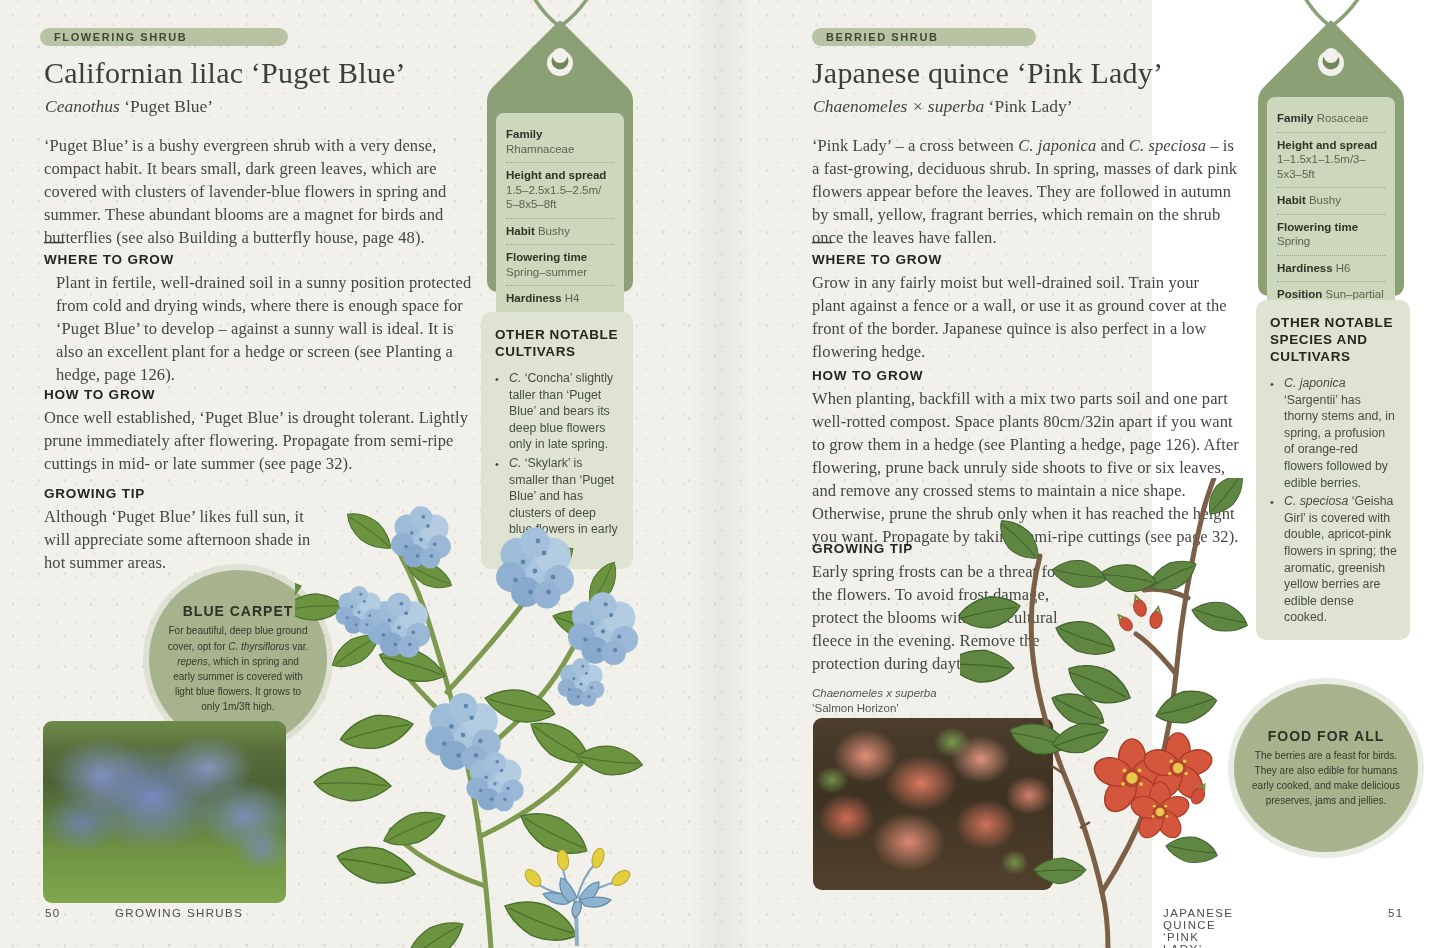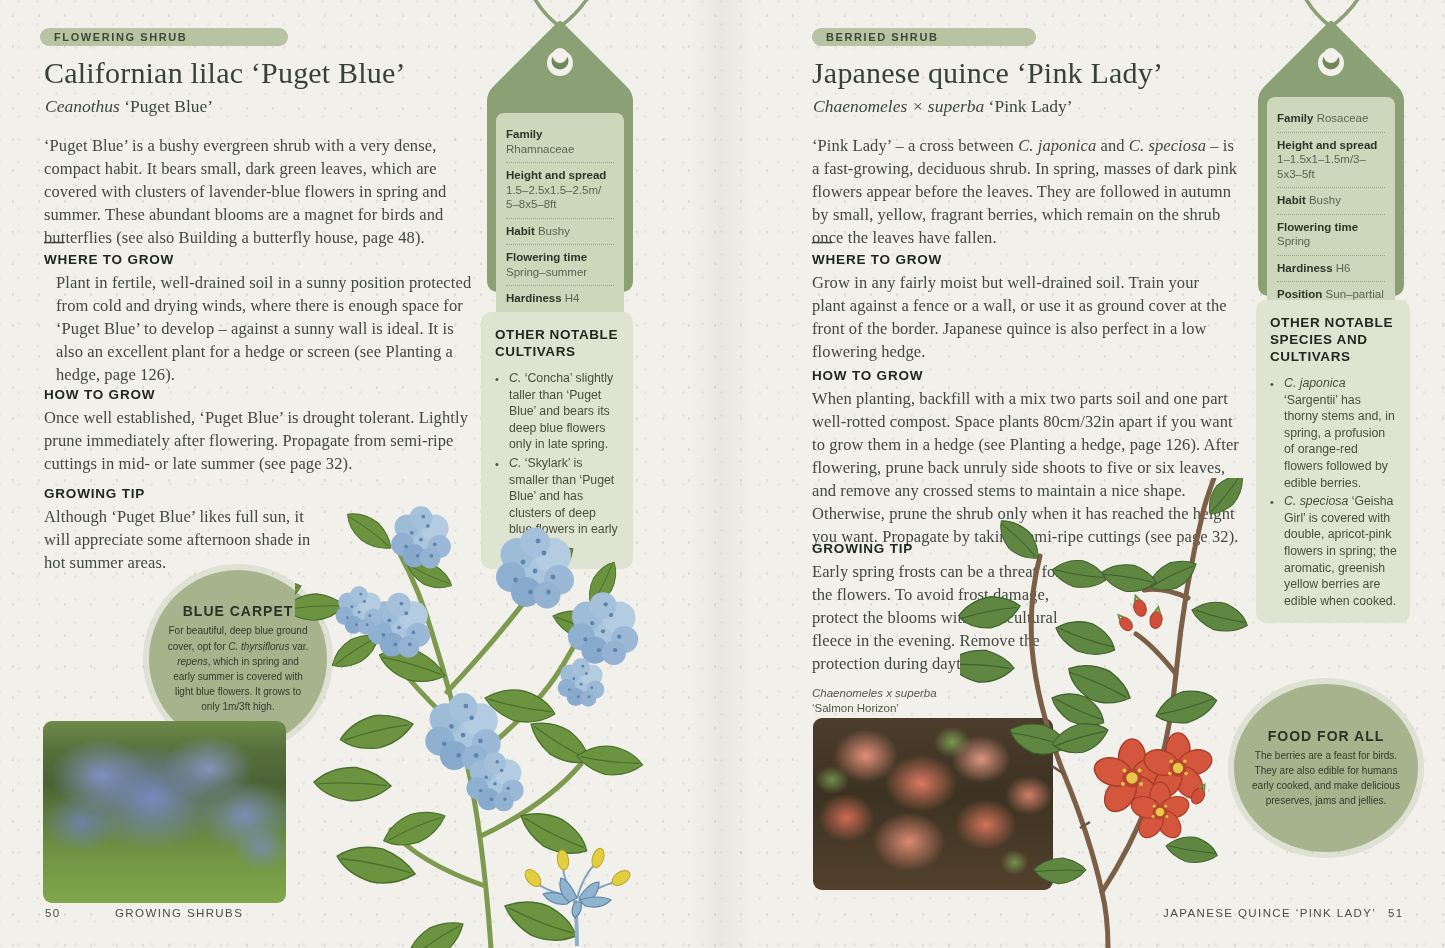--- a/index.html
+++ b/index.html
@@ -1,18 +1,18 @@
 <!DOCTYPE html>
 <html><head>
 <meta charset="utf-8">
 <style>
   html,body{margin:0;padding:0;}
   body{width:1445px;height:948px;overflow:hidden;}
   #spread{
-    position:relative;width:1445px;height:948px;
+    position:relative;width:1152px;height:948px;
     background-color:#f1f0eb;
     background-image:
       radial-gradient(rgba(190,188,178,.35) 1px, transparent 1.4px),
       radial-gradient(rgba(205,203,194,.3) 1px, transparent 1.4px);
     background-size:26px 31px, 19px 23px;
     background-position:0 0, 9px 13px;
     font-family:"Liberation Sans", sans-serif;
     color:#3e443d;
   }
   .abs{position:absolute;}
@@ -317,21 +317,21 @@
   </div>
 
   <div class="abs note-box sans" style="left:1256px;top:300px;width:128px;">
     <div class="note-head">OTHER NOTABLE SPECIES AND CULTIVARS</div>
     <div class="bullet">
         <span class="mark">•</span>
         <span><i>C. japonica</i><span> ‘Sargentii’ has thorny stems and, in spring, a profusion of orange-red flowers followed by edible berries.</span></span>
       </div>
     <div class="bullet">
         <span class="mark">•</span>
-        <span><i>C. speciosa</i><span> ‘Geisha Girl’ is covered with double, apricot-pink flowers in spring; the aromatic, greenish yellow berries are edible when cooked.</span></span>
+        <span><i>C. speciosa</i><span> ‘Geisha Girl’ is covered with double, apricot-pink flowers in spring; the aromatic, greenish yellow berries are edible dense cooked.</span></span>
       </div>
   </div>
 
   <svg class="abs" style="left:960px;top:478px;" width="305" height="470" viewBox="0 0 305 470">
     <defs>
       <g id="lfB">
         <path d="M0 0 Q10 -14 26 -16 Q44 -15 52 -4 Q42 8 24 10 Q8 8 0 0 Z" fill="#5f8742" stroke="#3f612c" stroke-width="1"></path>
         <path d="M3 -1 Q26 -1 50 -6" stroke="#3f612c" stroke-width="1" fill="none"></path>
       </g>
       <g id="qf">

